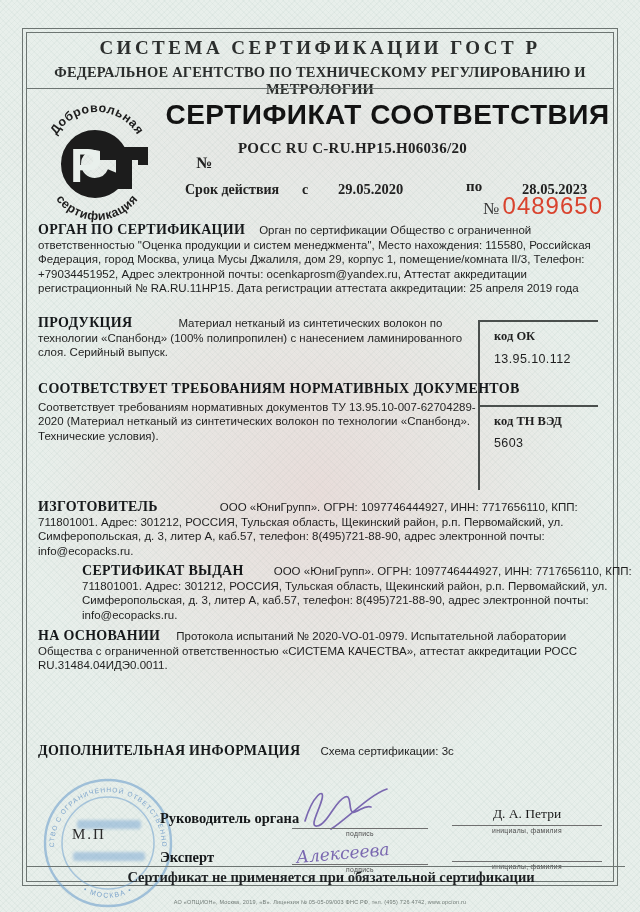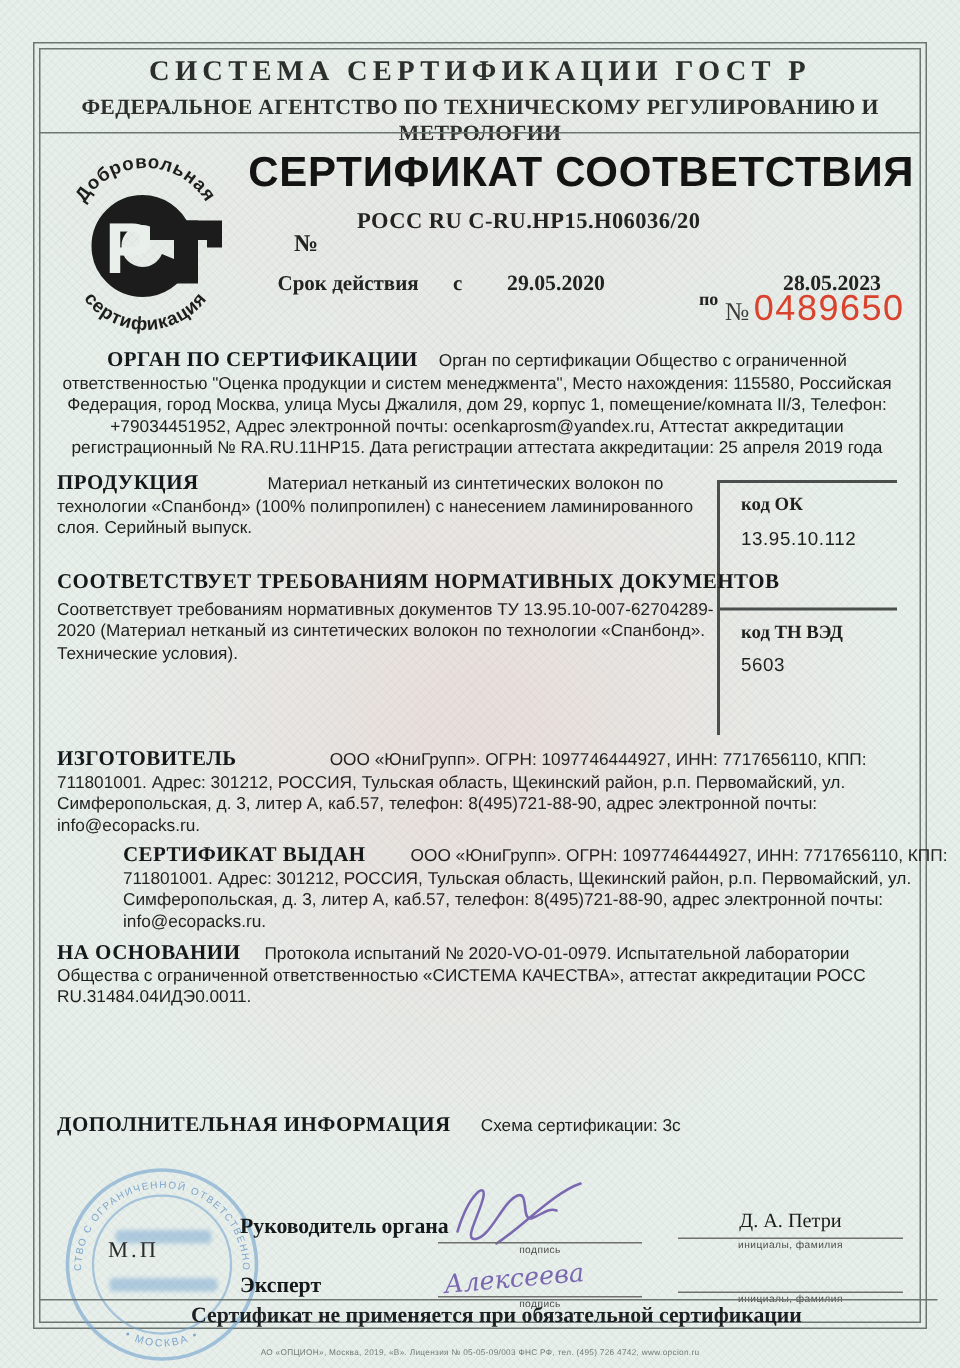--- a/index.html
+++ b/index.html
@@ -23,21 +23,21 @@
         font-weight:bold;font-size:14.5px;letter-spacing:0.2px;color:#2b2e2d;}
   .hline{left:26px;top:88px;width:588px;border-top:1px solid #6d7572;}
   
   .title{left:165px;top:99px;width:445px;text-align:center;font-size:28px;font-weight:bold;
          letter-spacing:0.5px;color:#131313;}
   .numlbl{left:196px;top:154px;font-family:"Liberation Serif",serif;font-weight:bold;font-size:16px;}
   .numval{left:238px;top:140px;font-family:"Liberation Serif",serif;font-weight:bold;font-size:15px;letter-spacing:0.3px;}
   .sroklbl{left:185px;top:182px;font-family:"Liberation Serif",serif;font-weight:bold;font-size:14px;}
   .srokc{left:302px;top:182px;font-family:"Liberation Serif",serif;font-weight:bold;font-size:14px;}
   .date1{left:338px;top:181px;font-family:"Liberation Serif",serif;font-weight:bold;font-size:14.5px;}
-  .poLbl{left:466px;top:192px;font-family:"Liberation Serif",serif;font-weight:bold;font-size:12px;}
+  .poLbl{left:466px;top:178px;font-family:"Liberation Serif",serif;font-weight:bold;font-size:15px;}
   .date2{left:522px;top:181px;font-family:"Liberation Serif",serif;font-weight:bold;font-size:14.5px;}
   .rednum{right:37px;top:192px;display:flex;align-items:baseline;}
   .rednum .nsign{font-family:"Liberation Serif",serif;font-size:17px;color:#3a3a3a;margin-right:3px;}
   .rednum .digits{font-size:24px;letter-spacing:1px;color:#d9432e;}
   
   .sec{left:38px;width:560px;font-size:11.5px;line-height:14.6px;color:#1f1f1f;}
   .sh{font-family:"Liberation Serif",serif;font-weight:bold;font-size:14px;color:#15181a;letter-spacing:0.3px;}
   .sp{display:inline-block;height:1px;}
   .codebox{float:right;width:104px;border-top:2px solid #4a4f4d;border-left:2px solid #4a4f4d;
            padding:7px 0 0 14px;margin-right:0;}
@@ -99,21 +99,21 @@
   <div class="abs sroklbl">Срок действия</div>
   <div class="abs srokc">с</div>
   <div class="abs date1">29.05.2020</div>
   <div class="abs poLbl">по</div>
   <div class="abs date2">28.05.2023</div>
   <div class="abs rednum">
     <span class="nsign">№</span>
     <span class="digits">0489650</span>
   </div>
 
-  <div class="abs sec" style="top:234px;text-align:center;">
+  <div class="abs sec" style="top:223px;">
     <p class="secp"><span class="sh">ОРГАН ПО СЕРТИФИКАЦИИ</span><span class="sp" style="width:14px;"></span><span>Орган по сертификации Общество с ограниченной ответственностью "Оценка продукции и систем менеджмента", Место нахождения: 115580, Российская Федерация, город Москва, улица Мусы Джалиля, дом 29, корпус 1, помещение/комната II/3, Телефон: +79034451952, Адрес электронной почты: ocenkaprosm@yandex.ru, Аттестат аккредитации регистрационный № RA.RU.11HP15. Дата регистрации аттестата аккредитации: 25 апреля 2019 года</span></p>
   </div>
 
   <div class="abs sec" style="top:316px;height:100px;">
     <div class="codebox" style="height:90px;margin-top:4px;">
       <div class="clabel">код ОК</div>
       <div class="cval">13.95.10.112</div>
     </div>
     <p class="secp"><span class="sh">ПРОДУКЦИЯ</span><span class="sp" style="width:46px;"></span><span>Материал нетканый из синтетических волокон по технологии «Спанбонд» (100% полипропилен) с нанесением ламинированного слоя. Серийный выпуск.</span></p>
   </div>

